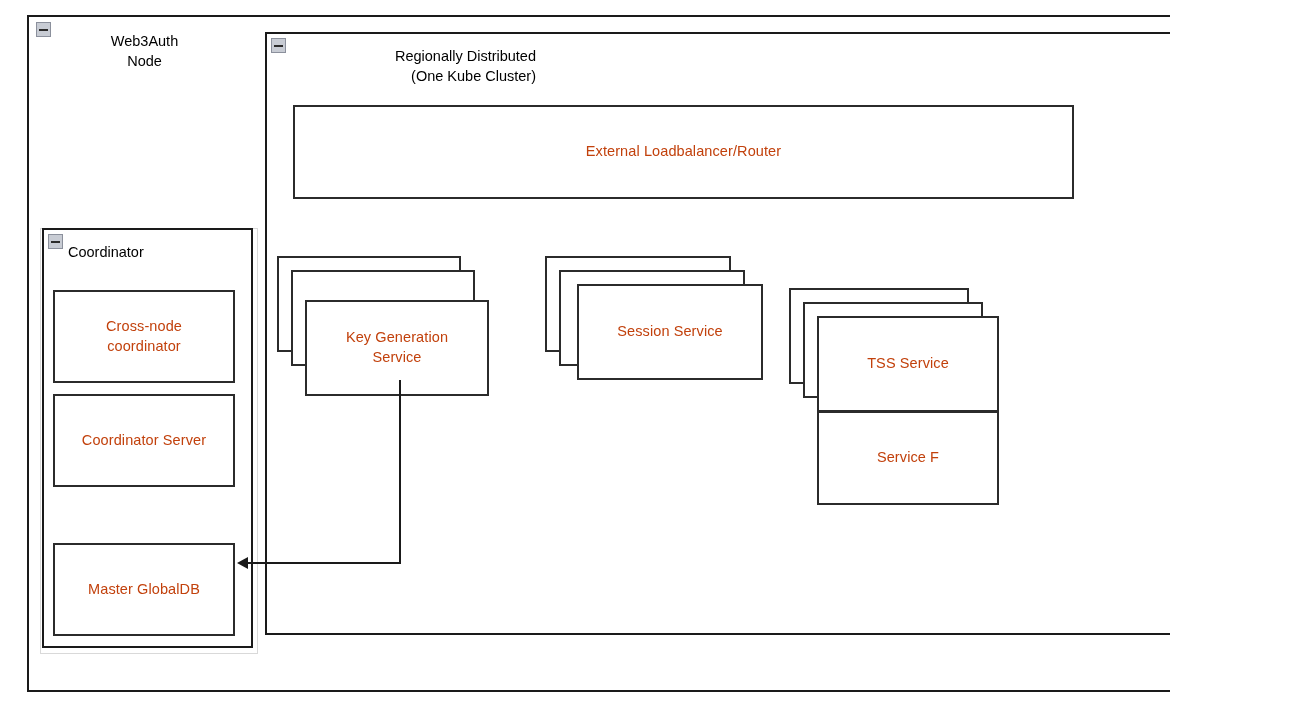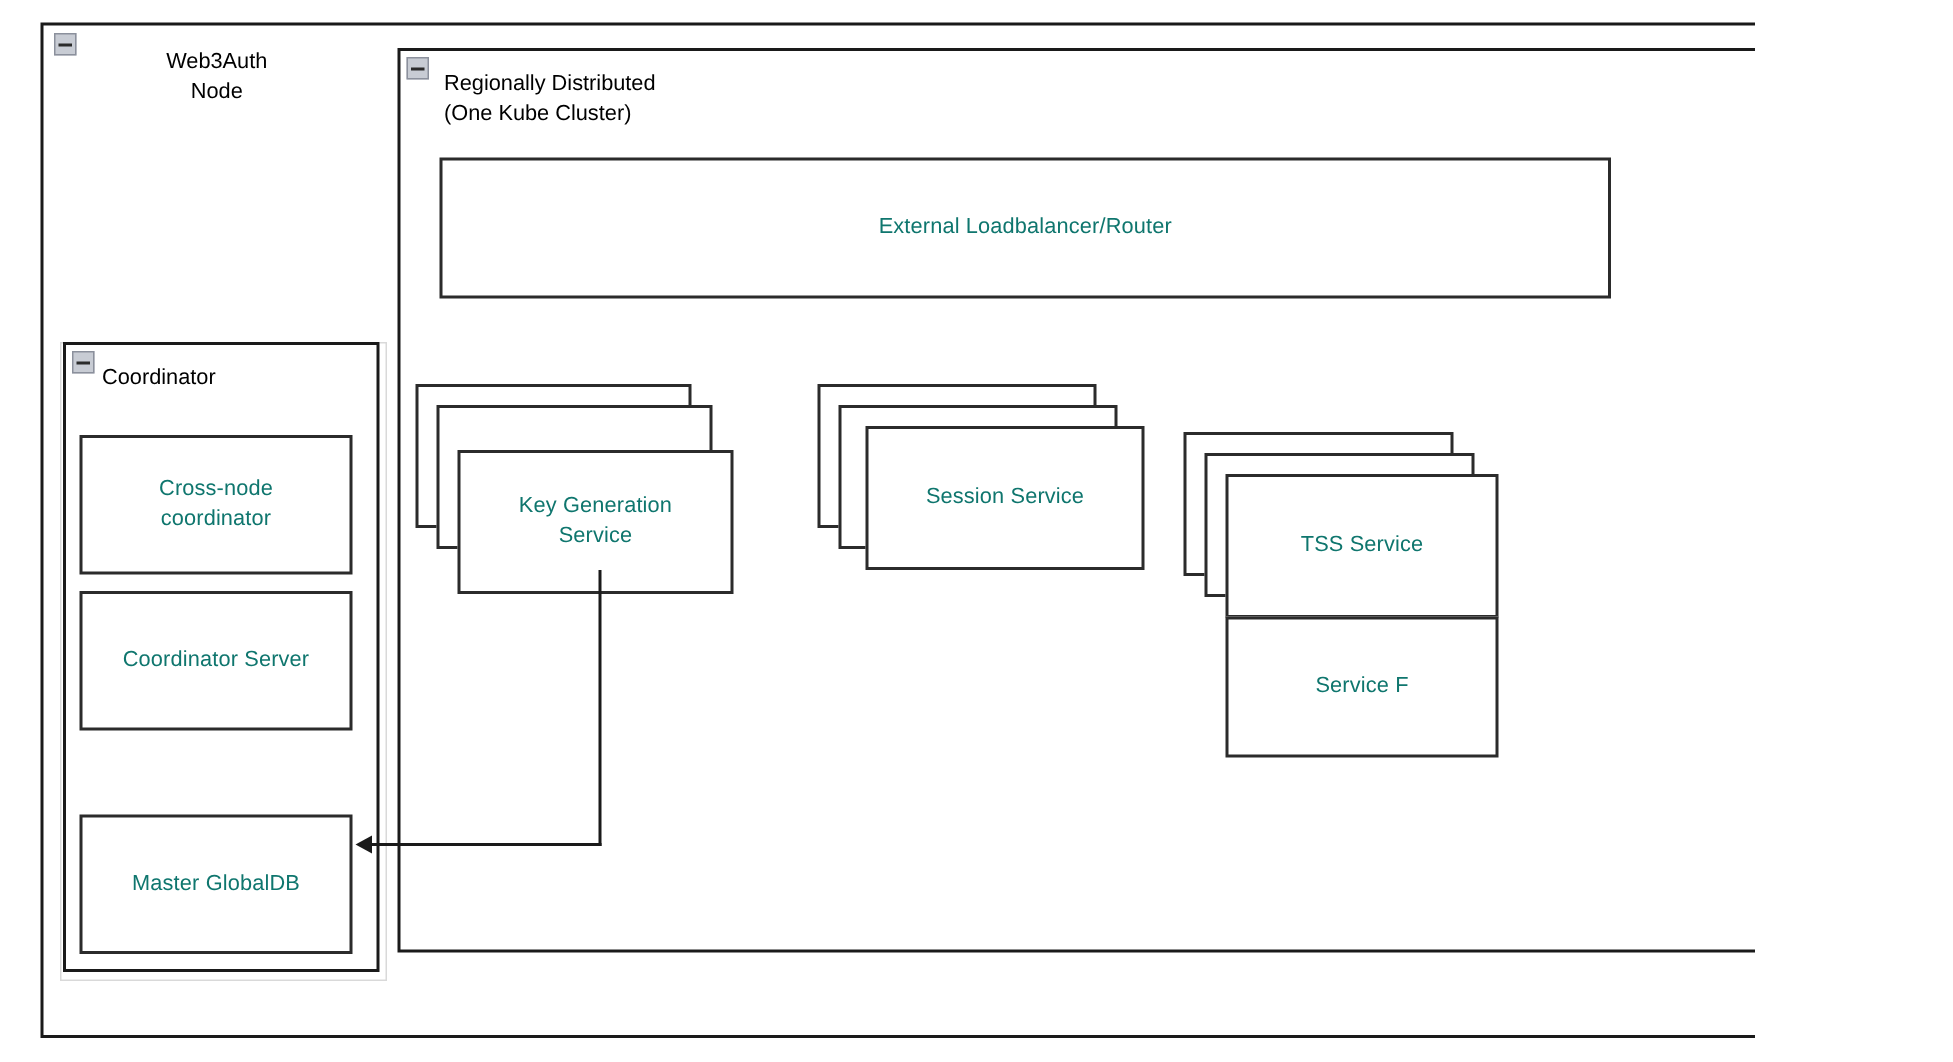--- a/index.html
+++ b/index.html
@@ -33,21 +33,21 @@
   .leaf-box {
     border: 2px solid #2b2b2b;
     display: flex;
     align-items: center;
     justify-content: center;
     text-align: center;
   }
   .leaf-label {
     font-size: 14.5px;
     line-height: 1.35;
-    color: #0f766e;
+    color: #c2410c;
     white-space: pre-line;
     letter-spacing: 0.1px;
   }
 
   
   .container-title {
     position: absolute;
     font-size: 14.5px;
     line-height: 1.38;
     color: #000000;
@@ -131,21 +131,21 @@
 
   <div class="collapse-icon" style="left:36px; top:22px;"></div>
 
   <div class="container-title" style="left:57px; top:31px; width:175px;">Web3Auth
 Node</div>
 
   <div class="box container-box" style="left:265px; top:32px; width:959px; height:603px;"></div>
 
   <div class="collapse-icon" style="left:271px; top:38px;"></div>
 
-  <div class="container-title" style="left:296px; top:46px; width:240px; text-align:left;">Regionally Distributed
+  <div class="container-title" style="left:296px; top:46px; width:240px; text-align:right;">Regionally Distributed
 (One Kube Cluster)</div>
 
   <div class="box leaf-box" style="left:293px; top:105px; width:781px; height:94px;">
     <span class="leaf-label">External Loadbalancer/Router</span>
   </div>
 
   <div class="stack" style="left:277px; top:256px; width:214px; height:126px;">
     <div class="layer" style="left:0px;  top:0px;  width:184px; height:96px;"></div>
     <div class="layer" style="left:14px; top:14px; width:184px; height:96px;"></div>
     <div class="layer front" style="left:28px; top:44px; width:184px; height:96px;text-align:center;">

